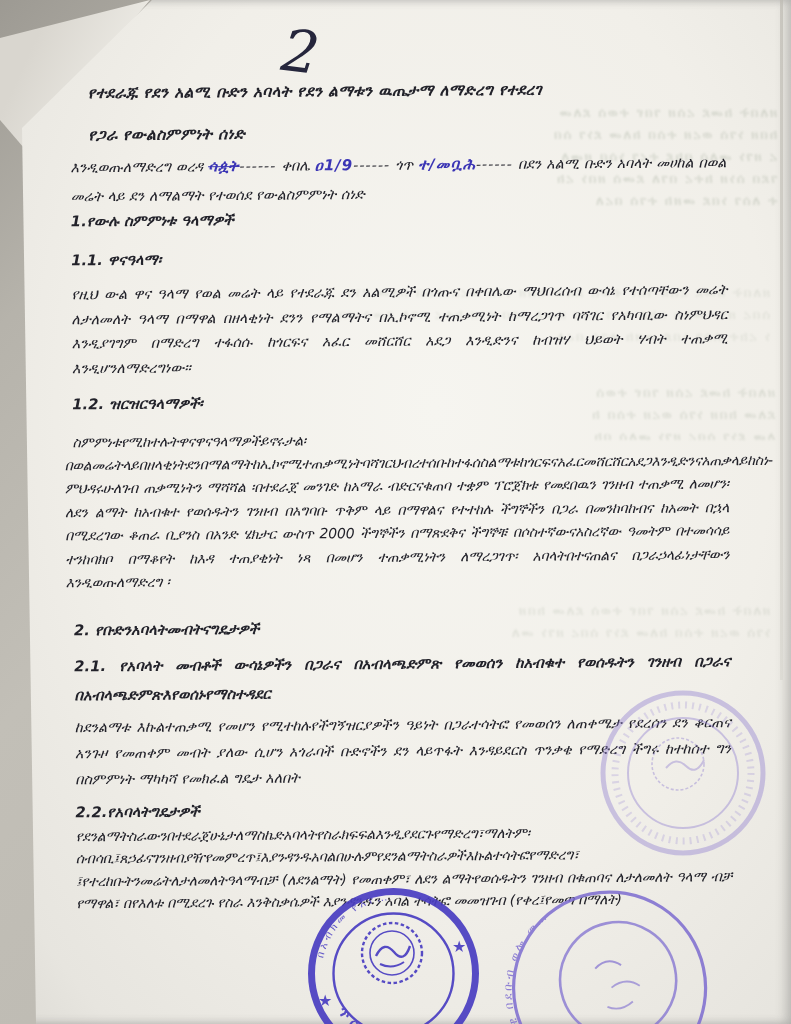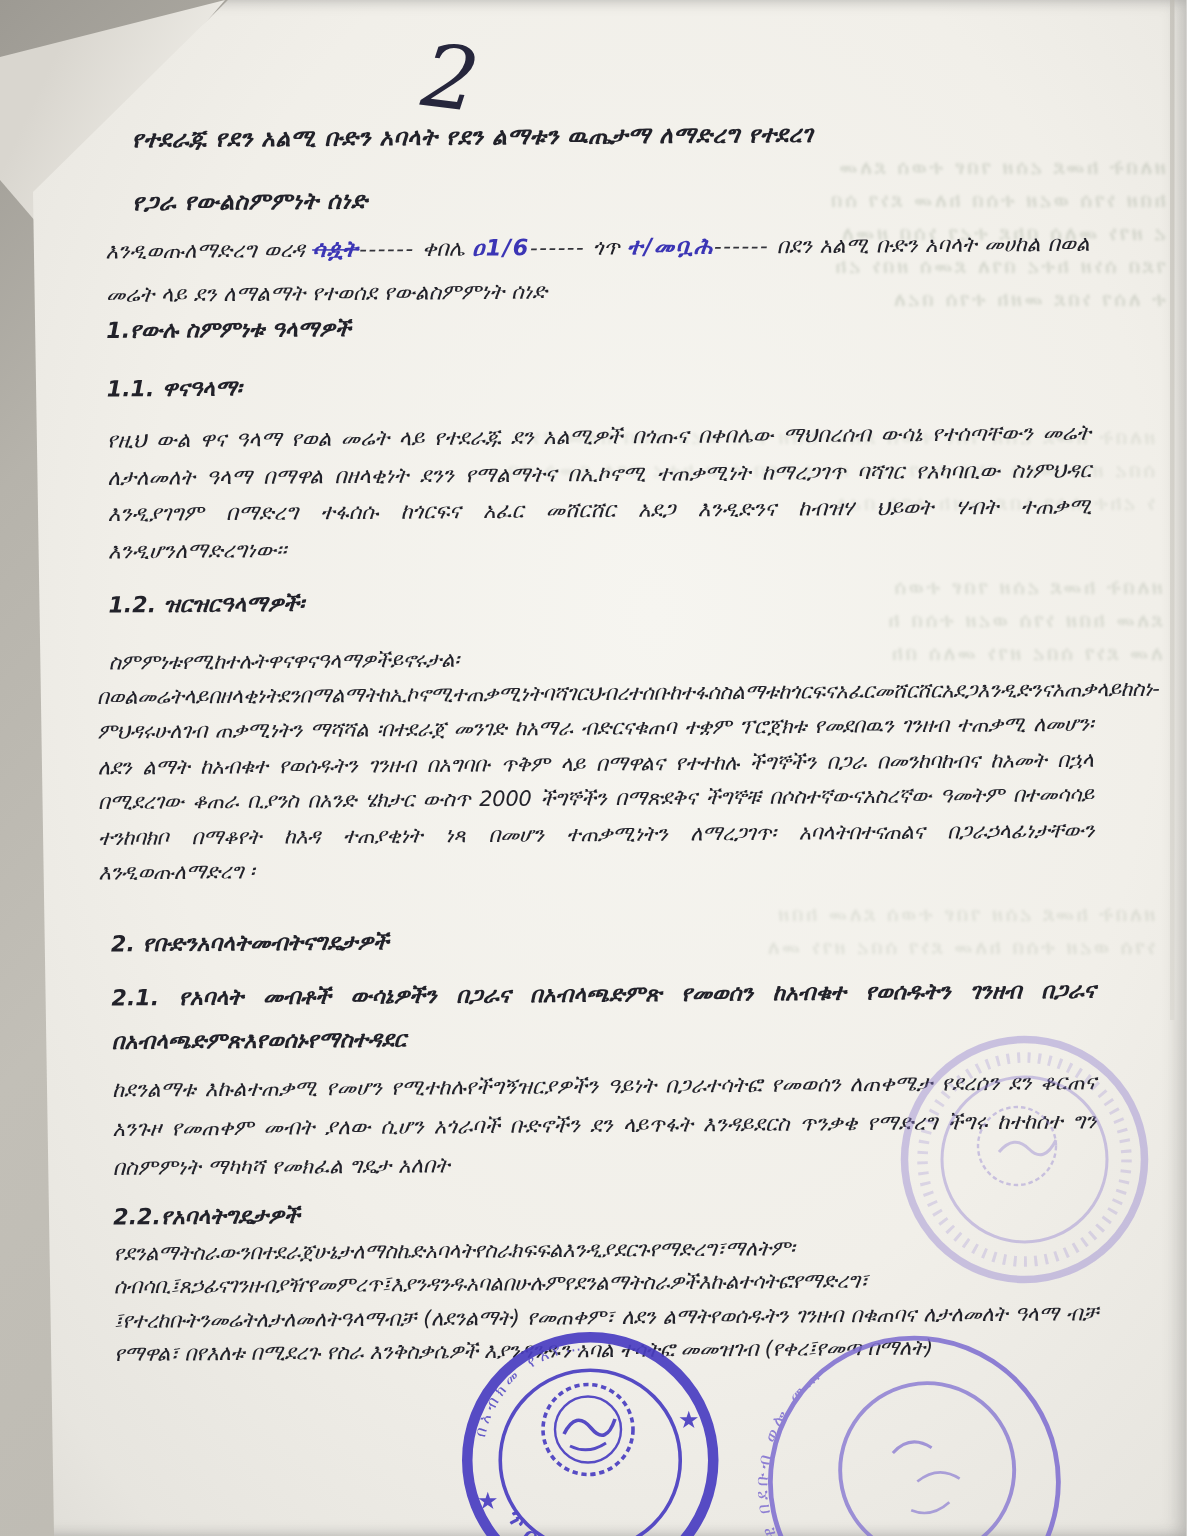--- a/index.html
+++ b/index.html
@@ -66,21 +66,21 @@
 <div class="pagenum">2</div>
 
 <div class="content">
   <div class="blk title" style="top:84px;padding-left:18px;">የተደራጁ የደን አልሚ ቡድን አባላት የደን ልማቱን ዉጤታማ ለማድረግ የተደረገ</div>
   <div class="blk title" style="top:126px;padding-left:18px;">የጋራ የውልስምምነት ሰነድ</div>
 
   <div class="blk para" style="top:153px;line-height:29px;">
     <span>እንዲወጡለማድረግ ወረዳ</span>
     <span class="hw strike">ሳዿት</span><span class="dots">------</span>
     <span>ቀበሌ</span>
-    <span class="hw">ዐ1/6</span><span class="dots">------</span>
+    <span class="hw">ዐ1/9</span><span class="dots">------</span>
     <span>ጎጥ</span>
     <span class="hw">ተ/መቧሕ</span><span class="dots">------</span>
     <span>በደን አልሚ ቡድን አባላት መሀከል በወል መሬት ላይ ደን ለማልማት የተወሰደ የውልስምምነት ሰነድ</span>
   </div>
 
   <div class="blk heading" style="top:212px;">1.የውሉ ስምምነቱ ዓላማዎች</div>
   <div class="blk heading" style="top:251px;">1.1. ዋናዓላማ፡</div>
   <div class="blk para" style="top:282px;">የዚህ ውል ዋና ዓላማ የወል መሬት ላይ የተደራጁ ደን አልሚዎች በጎጡና በቀበሌው ማህበረሰብ ውሳኔ የተሰጣቸውን መሬት ለታለመለት ዓላማ በማዋል በዘላቂነት ደንን የማልማትና በኢኮኖሚ ተጠቃሚነት ከማረጋገጥ ባሻገር የአካባቢው ስነምህዳር እንዲያገግም በማድረግ ተፋሰሱ ከጎርፍና አፈር መሸርሸር አደጋ እንዲድንና ከብዝሃ ህይወት ሃብት ተጠቃሚ እንዲሆንለማድረግነው፡፡</div>
 
   <div class="blk heading" style="top:395px;">1.2. ዝርዝርዓላማዎች፡</div>

